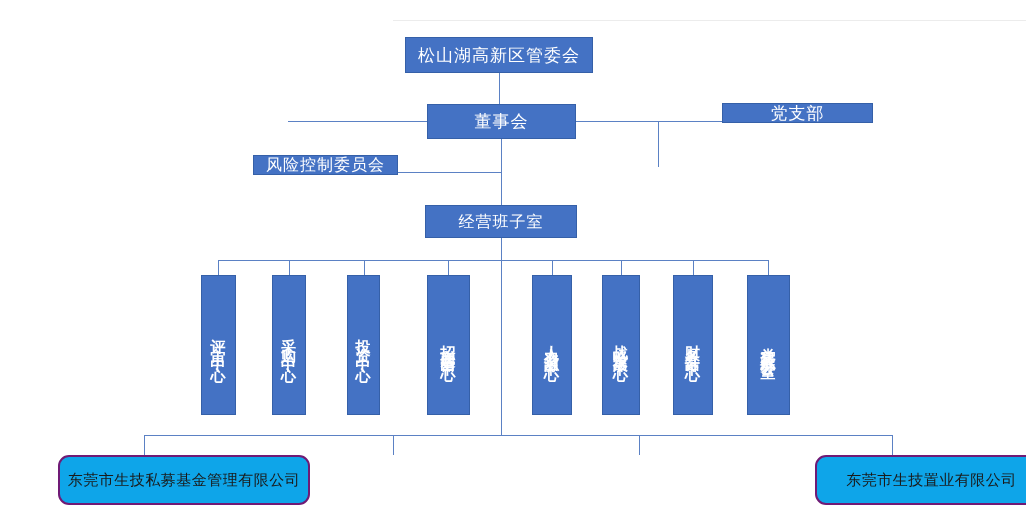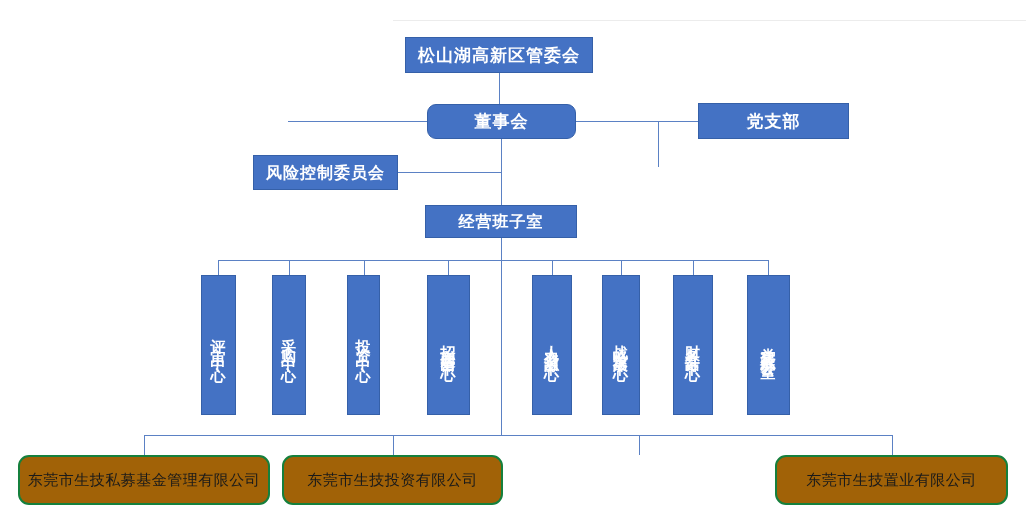--- a/index.html
+++ b/index.html
@@ -15,21 +15,21 @@
     background: #ffffff;
     overflow: hidden;
   }
   
   .box {
     position: absolute;
     background: #4472C4;
     border: 1px solid #3560A8;
     box-sizing: border-box;
     color: #ffffff;
-    font-weight: bold;
+    font-weight: normal;
     font-size: 16px;
     display: flex;
     align-items: center;
     justify-content: center;
     text-align: center;
     letter-spacing: 1px;
     line-height: 1;
   }
   .box.lg { font-size: 17px; }
   
@@ -48,32 +48,33 @@
     justify-content: center;
     writing-mode: vertical-rl;
     text-orientation: upright;
     line-height: 1;
   }
   
   .sub {
     position: absolute;
     top: 455px;
     height: 50px;
-    background: #a16207;
-    border: 2px solid #15803d;
+    background: #0ea5e9;
+    border: 2px solid #701a75;
     border-radius: 11px;
     box-sizing: border-box;
     color: #1a1a1a;
     font-size: 15px;
     font-weight: 500;
     display: flex;
     align-items: center;
     justify-content: center;
     text-align: center;
     letter-spacing: 0.5px;
+    margin-left: 40px;
   }
   
   .line {
     position: absolute;
     background: #5b81c4;
   }
   .artifact {
     position: absolute;
     background: #ececec;
   }
@@ -104,33 +105,32 @@
   <div class="line" style="left:768px; top:260px; width:1px; height:15px;"></div>
 
   <div class="line" style="left:144px; top:435px; width:749px; height:1px;"></div>
   <div class="line" style="left:144px; top:435px; width:1px; height:20px;"></div>
   <div class="line" style="left:393px; top:435px; width:1px; height:20px;"></div>
   <div class="line" style="left:639px; top:435px; width:1px; height:20px;"></div>
   <div class="line" style="left:892px; top:435px; width:1px; height:20px;"></div>
 
   <div class="box lg" style="left:405px; top:37px; width:188px; height:36px;">松山湖高新区管委会</div>
 
-  <div class="box lg" style="left:427px; top:104px; width:149px; height:35px;border-radius:9px;">董事会</div>
-  <div class="box lg" style="left:698px; top:103px; width:151px; height:36px;">党支部</div>
+  <div class="box lg" style="left:427px; top:104px; width:149px; height:35px;">董事会</div>
+  <div class="box lg" style="left:722px; top:103px; width:151px; height:20px;">党支部</div>
 
-  <div class="box" style="left:253px; top:155px; width:145px; height:35px;">风险控制委员会</div>
+  <div class="box" style="left:253px; top:155px; width:145px; height:20px;">风险控制委员会</div>
 
   <div class="box" style="left:425px; top:205px; width:152px; height:33px;">经营班子室</div>
 
   <div class="vbox" style="left: 201px; width: 35px; letter-spacing: 9px;">评审中心</div>
   <div class="vbox" style="left: 272px; width: 34px; letter-spacing: 9px;">采购中心</div>
   <div class="vbox" style="left: 347px; width: 33px; letter-spacing: 9px;">投资中心</div>
   <div class="vbox" style="left: 427px; width: 43px; letter-spacing: 4px;">招商运营中心</div>
   <div class="vbox" style="left: 532px; width: 40px; letter-spacing: 4px;">人力资源中心</div>
   <div class="vbox" style="left: 602px; width: 38px; letter-spacing: 4px;">战略发展中心</div>
   <div class="vbox" style="left: 673px; width: 40px; letter-spacing: 4px;">财务会计中心</div>
   <div class="vbox" style="left: 747px; width: 43px; letter-spacing: 2.5px;">党建行政办公室</div>
 
   <div class="sub" style="left:18px; width:252px;">东莞市生技私募基金管理有限公司</div>
-  <div class="sub" style="left:282px; width:221px;">东莞市生技投资有限公司</div>
   <div class="sub" style="left:775px; width:233px;font-family:Liberation Serif, serif;">东莞市生技置业有限公司</div>
 
 </div>
 
 </body></html>

